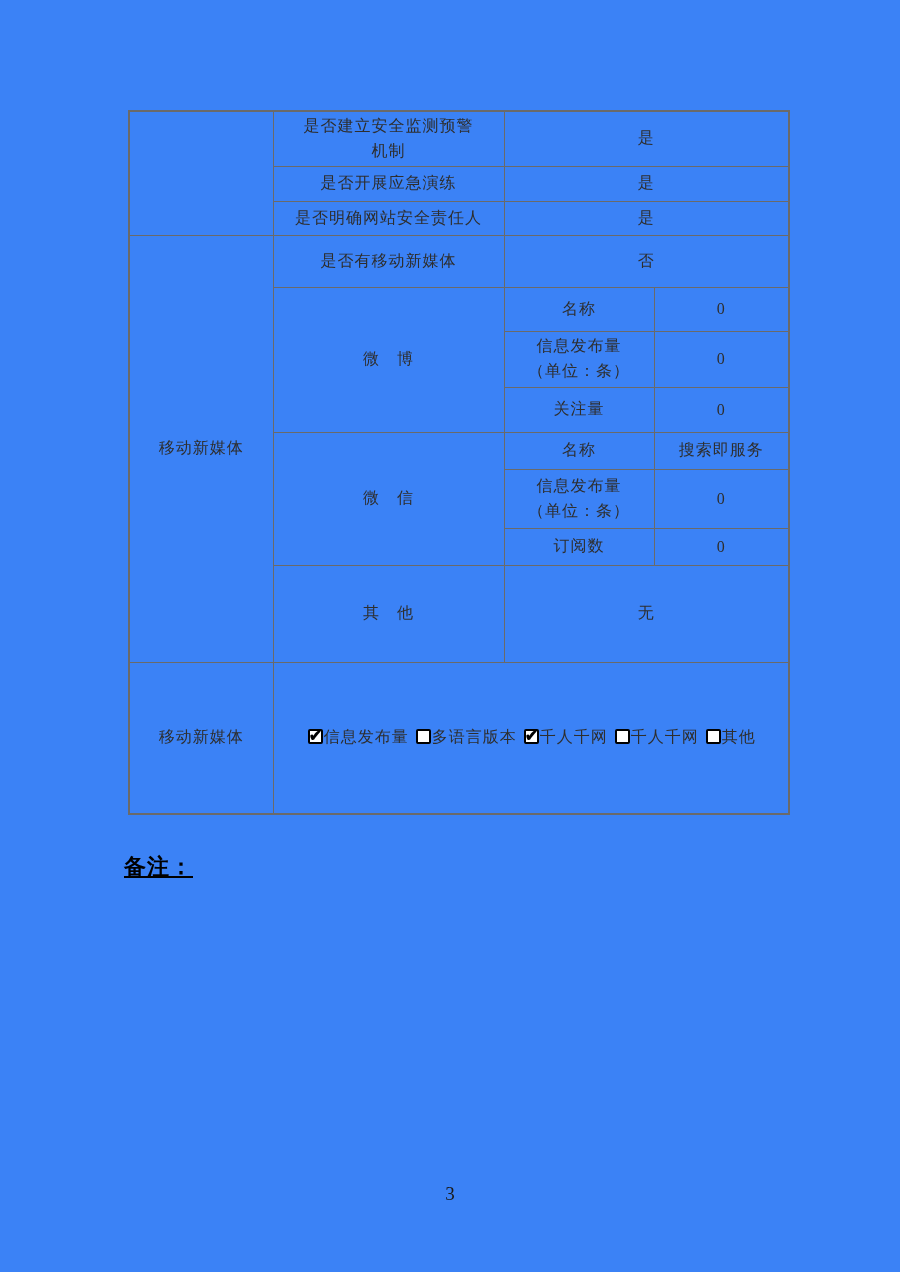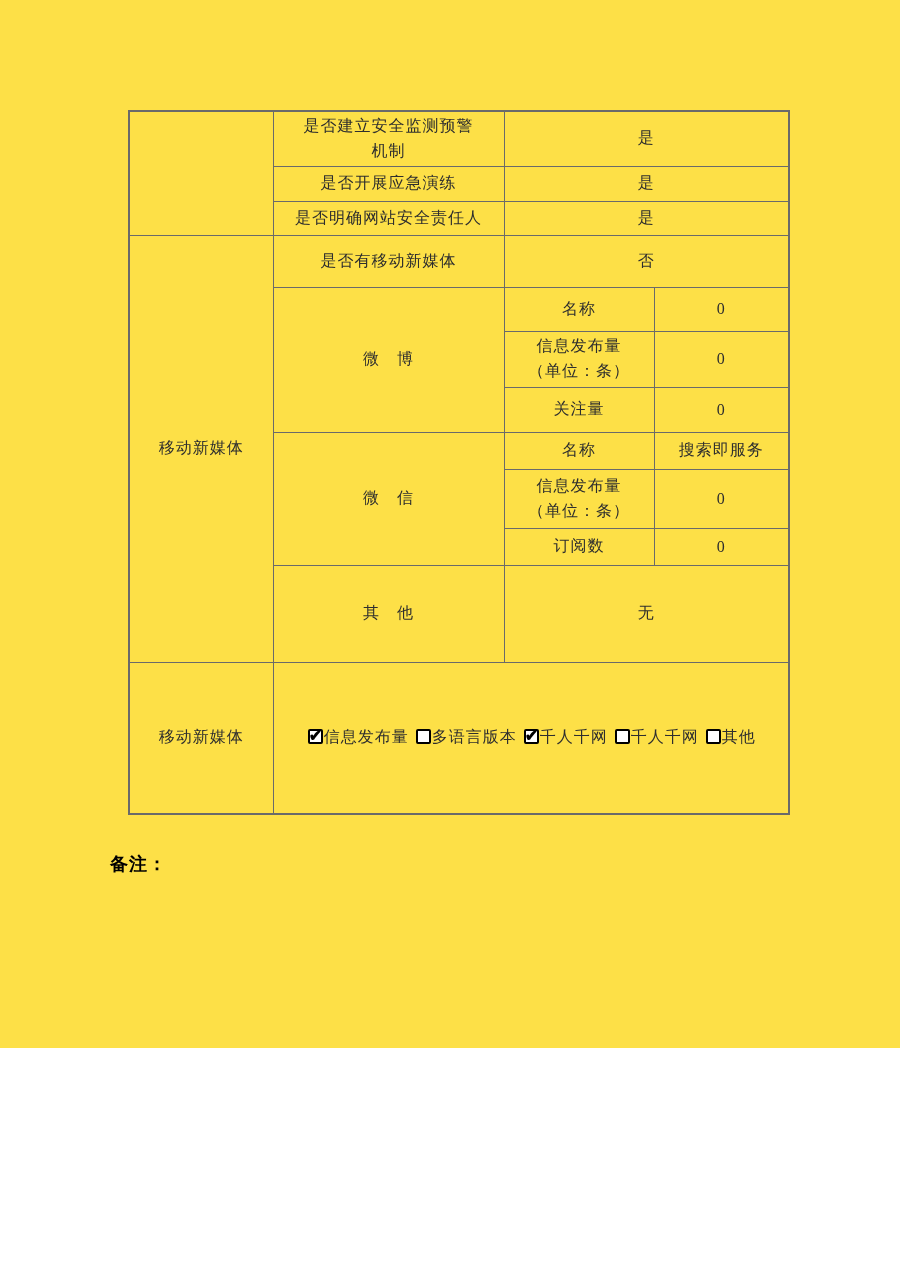--- a/index.html
+++ b/index.html
@@ -1,19 +1,19 @@
 <!DOCTYPE html>
 <html><head>
 <meta charset="utf-8">
 <style>
   * { margin:0; padding:0; box-sizing:border-box; }
   html,body { background:#ffffff; }
   body { font-family:"Liberation Serif","DejaVu Serif",serif; color:#2e2e2e; }
   .page {
-    position:relative; width:900px; height:1048px; background:#fde047; overflow:hidden;
+    position:relative; width:900px; height:1272px; background:#3b82f6; overflow:hidden;
   }
   table.report {
     position:absolute; left:128px; top:110px; width:660px;
     border-collapse:collapse; table-layout:fixed;
     border:2px solid #6a6a6a;
   }
   table.report td {
     border:1px solid #6a6a6a;
     text-align:center; vertical-align:middle;
     font-size:16px; letter-spacing:1px; color:#2e2e2e;
@@ -41,22 +41,22 @@
     border:2px solid #000; border-radius:2px;
     vertical-align:-2px; margin:0 1px 0 2px; position:relative;
     cursor:pointer; background:#fff;
   }
   .checkbox[data-checked="true"]::after {
     content:"\2714";
     position:absolute; left:-1px; top:-5px;
     font-size:16px; font-weight:bold; color:#000;
   }
   .remarks {
-    position:absolute; left:110px; top:852px;
-    font-size:18px; font-weight:bold; letter-spacing:1px; color:#000;
+    position:absolute; left:124px; top:852px;
+    font-size:22px; font-weight:bold; letter-spacing:1px; color:#000;text-decoration:underline;
   }
   .footer {
     position:absolute; left:0; top:1183px; width:100%;
     text-align:center; font-size:19px; color:#1a1a1a;
   }
 </style>
 </head>
 <body>
 
 <div class="page">

